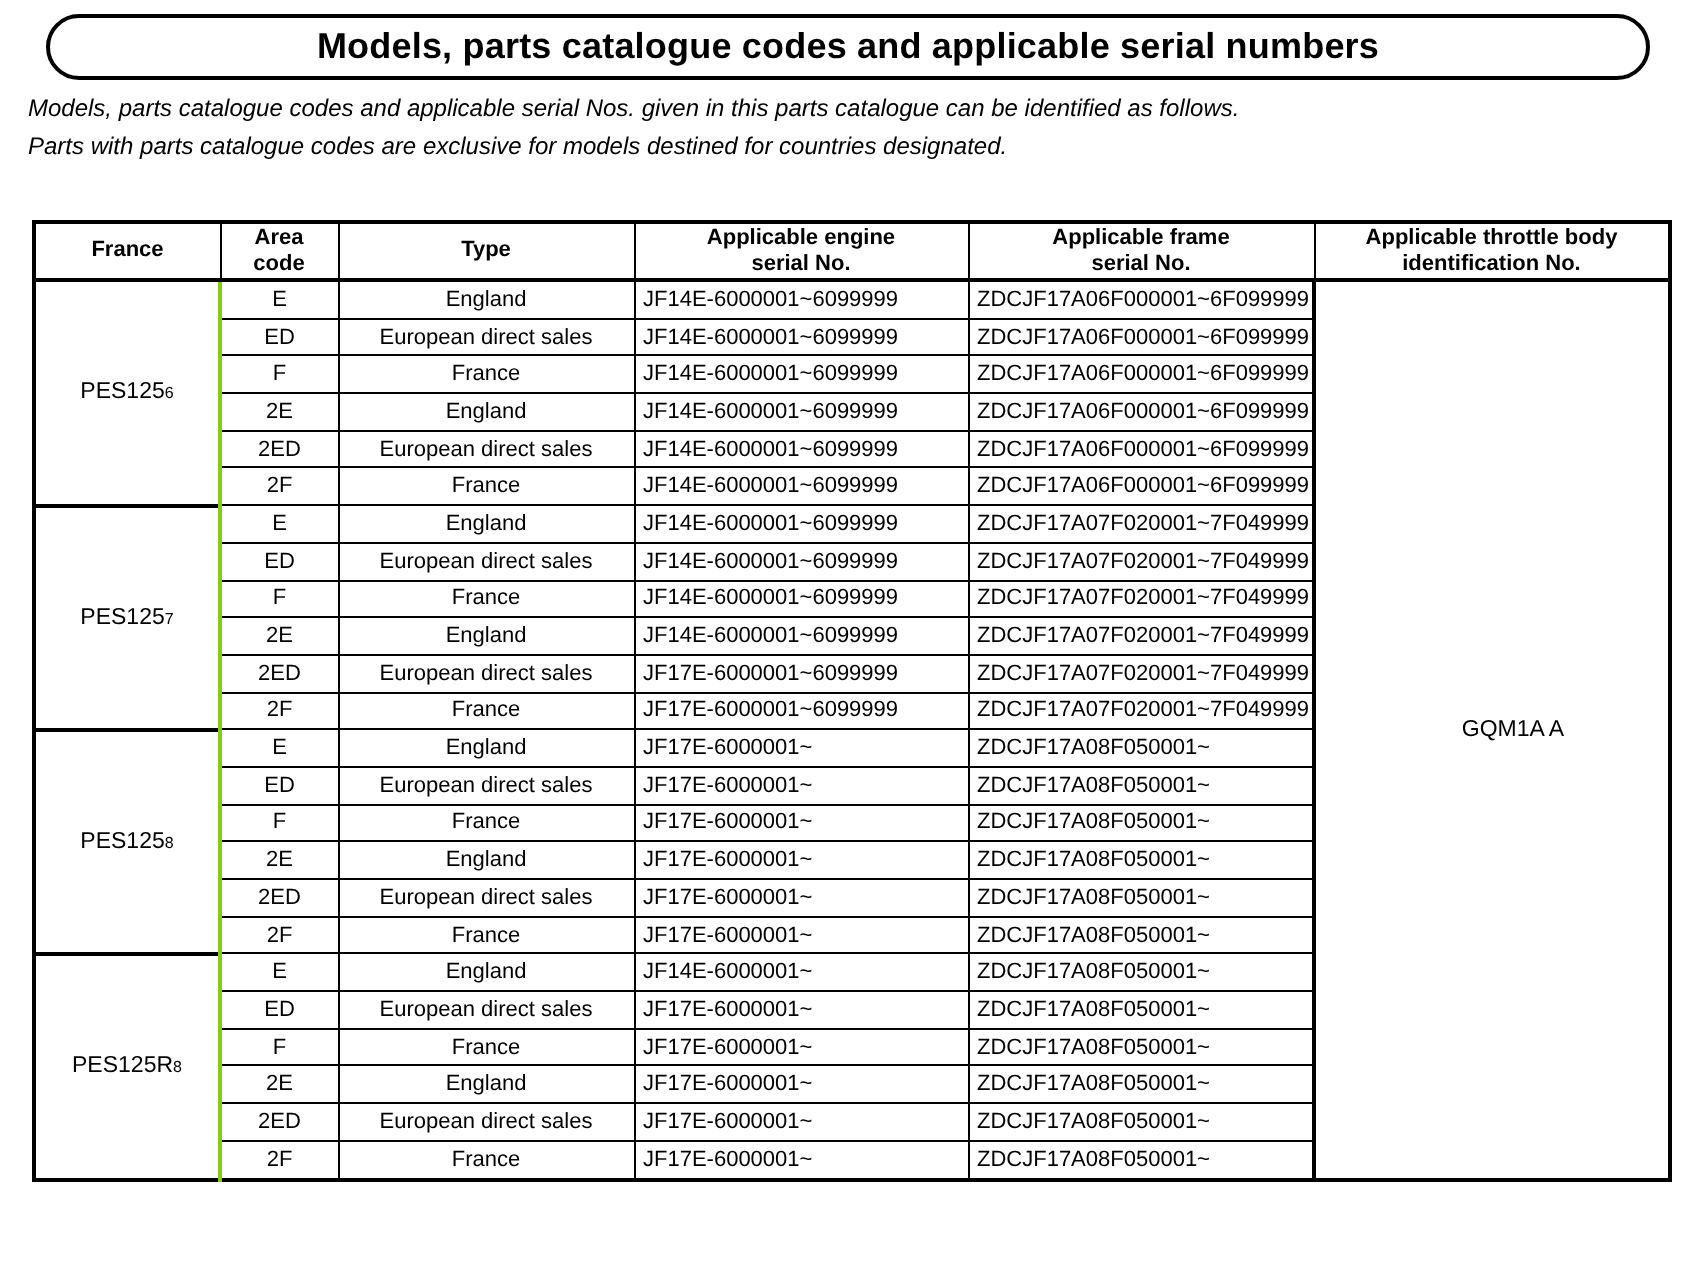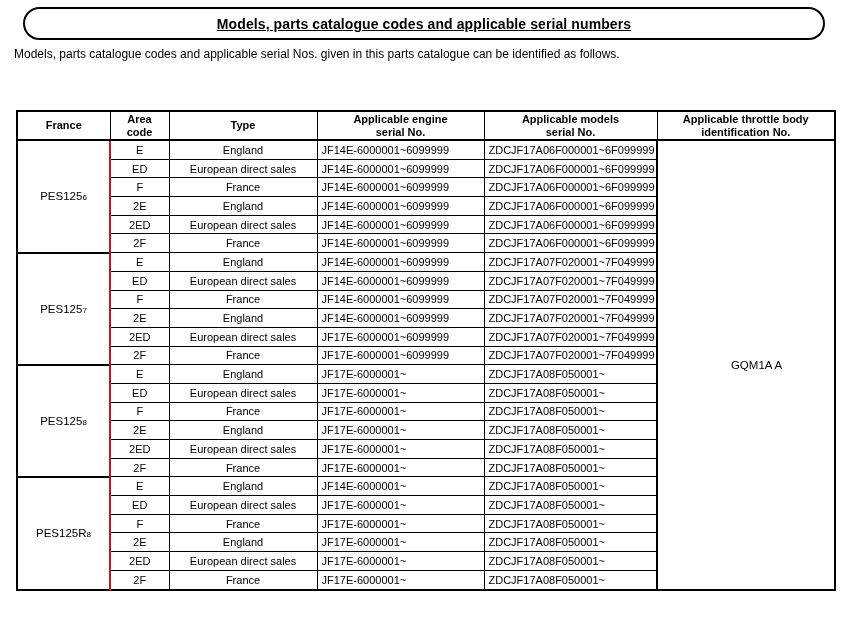--- a/index.html
+++ b/index.html
@@ -23,32 +23,32 @@
     top: 7px;
     width: 798px;
     height: 29px;
     border: 2px solid #000;
     border-radius: 17px;
     display: flex;
     align-items: center;
     justify-content: center;
   }
   .title-box .title-text {
-    font-size: 14px;
+    font-size: 18px;
     font-weight: bold;
     letter-spacing: 0.1px;
-    text-decoration: underline;
   }
 
   
   .intro {
     position: absolute;
     left: 14px;
     top: 45px;
     width: 820px;
+    font-style: italic;
   }
   .intro .line {
     font-size: 12px;
     line-height: 18.5px;
     white-space: nowrap;
   }
 
   
   .table-wrap {
     position: absolute;
@@ -83,21 +83,21 @@
     vertical-align: middle;
     white-space: nowrap;
   }
   table.models tbody td.cell-engine,
   table.models tbody td.cell-frame {
     text-align: left;
     padding-left: 4px;
   }
   table.models tbody td.model-cell {
     border-left: 2px solid #000;
-    border-right: 2px solid #b91c1c;
+    border-right: 2px solid #84cc16;
     border-top: 2px solid #000;
     font-size: 11.5px;
     margin-left: 20px;
   }
   table.models tbody td.model-cell .subscript {
     font-size: 8px;
     vertical-align: baseline;
   }
   table.models tbody td.throttle-cell {
     border-left: 2px solid #000;
@@ -108,41 +108,42 @@
 </style>
 </head>
 <body>
 
 <div class="title-box">
   <span class="title-text">Models, parts catalogue codes and applicable serial numbers</span>
 </div>
 
 <div class="intro">
   <div class="line">Models, parts catalogue codes and applicable serial Nos. given in this parts catalogue can be identified as follows.</div>
+  <div class="line">Parts with parts catalogue codes are exclusive for models destined for countries designated.</div>
 </div>
 
 <div class="table-wrap">
   <table class="models">
     <colgroup>
       <col style="width:93px">
       <col style="width:59px">
       <col style="width:148px">
       <col style="width:167px">
       <col style="width:173px">
       <col style="width:178px">
     </colgroup>
     <thead>
       <tr>
         <th>France</th>
         <th>Area
 code</th>
         <th>Type</th>
         <th>Applicable engine
 serial No.</th>
-        <th>Applicable models
+        <th>Applicable frame
 serial No.</th>
         <th>Applicable throttle body
 identification No.</th>
       </tr>
     </thead>
     <tbody>
         <tr>
           <td class="model-cell" rowspan="6"><span>PES125</span><span class="subscript">6</span></td>
           <td class="cell-area_code">E</td>
           <td class="cell-type">England</td>

